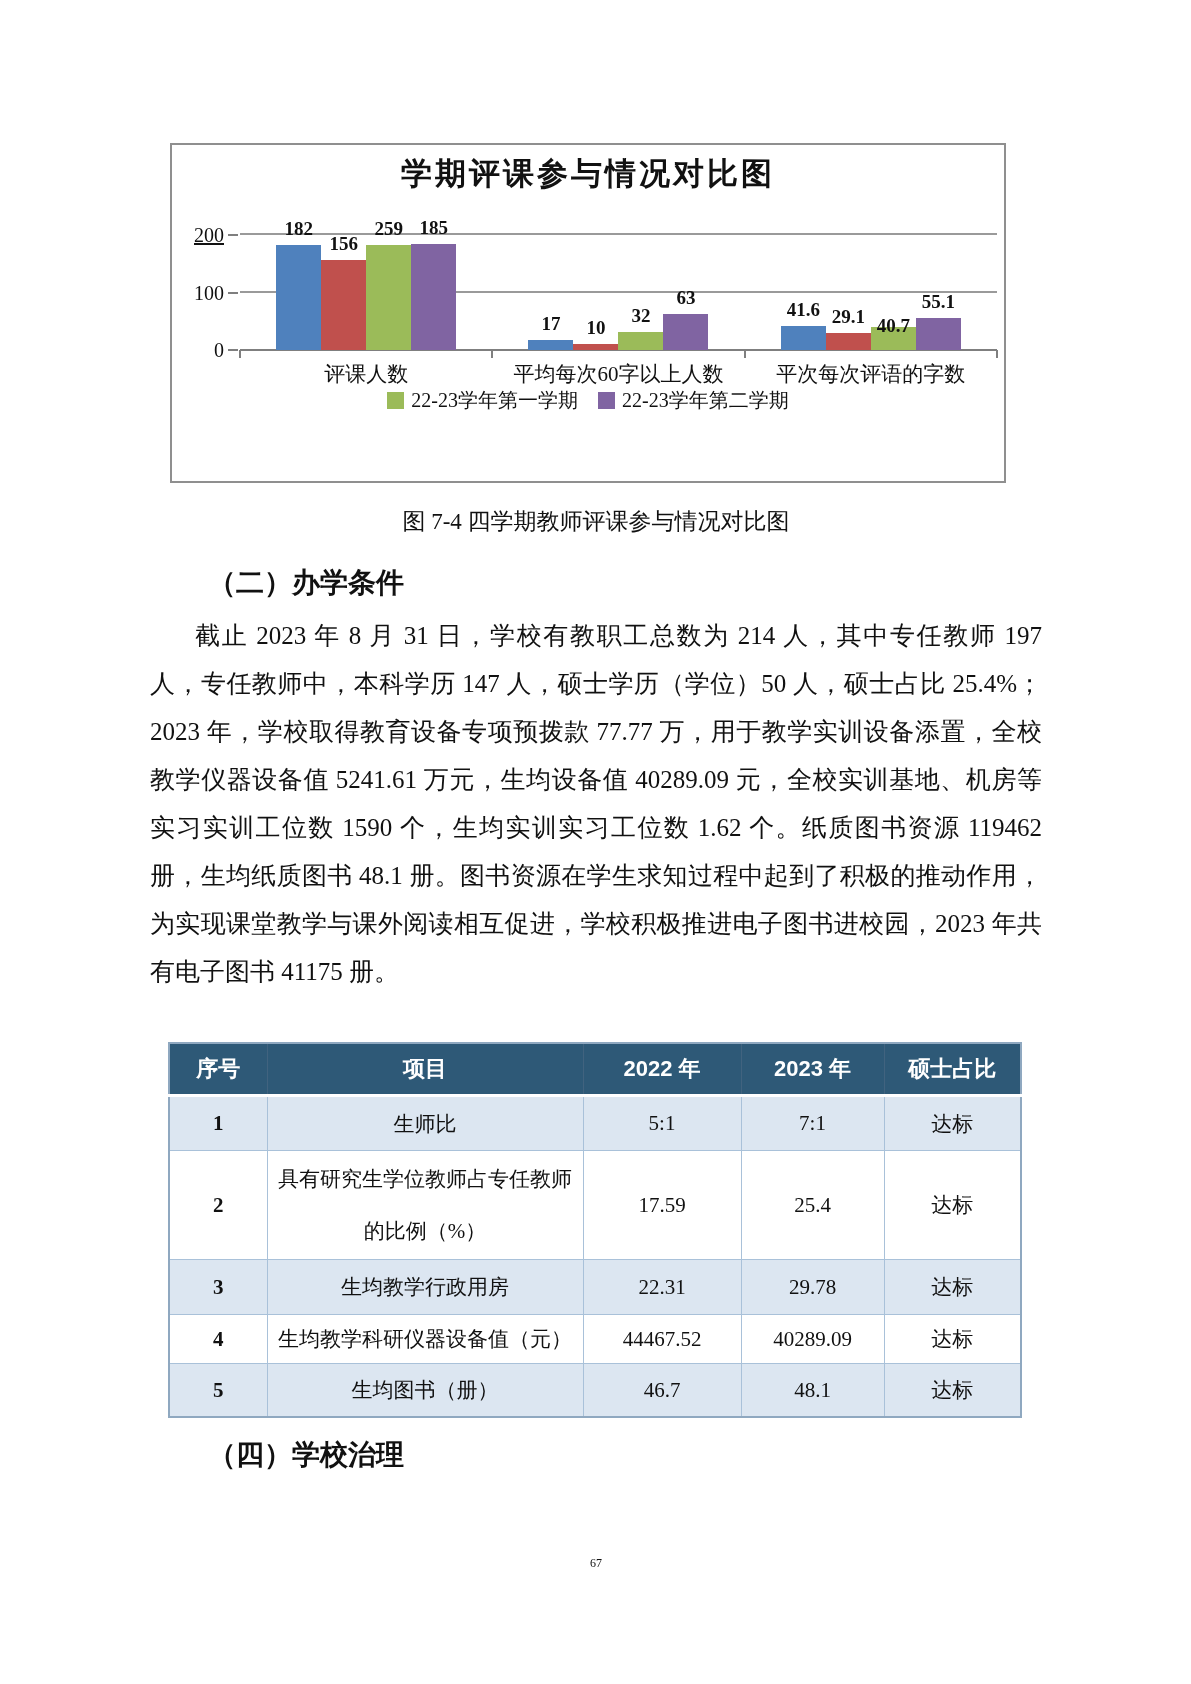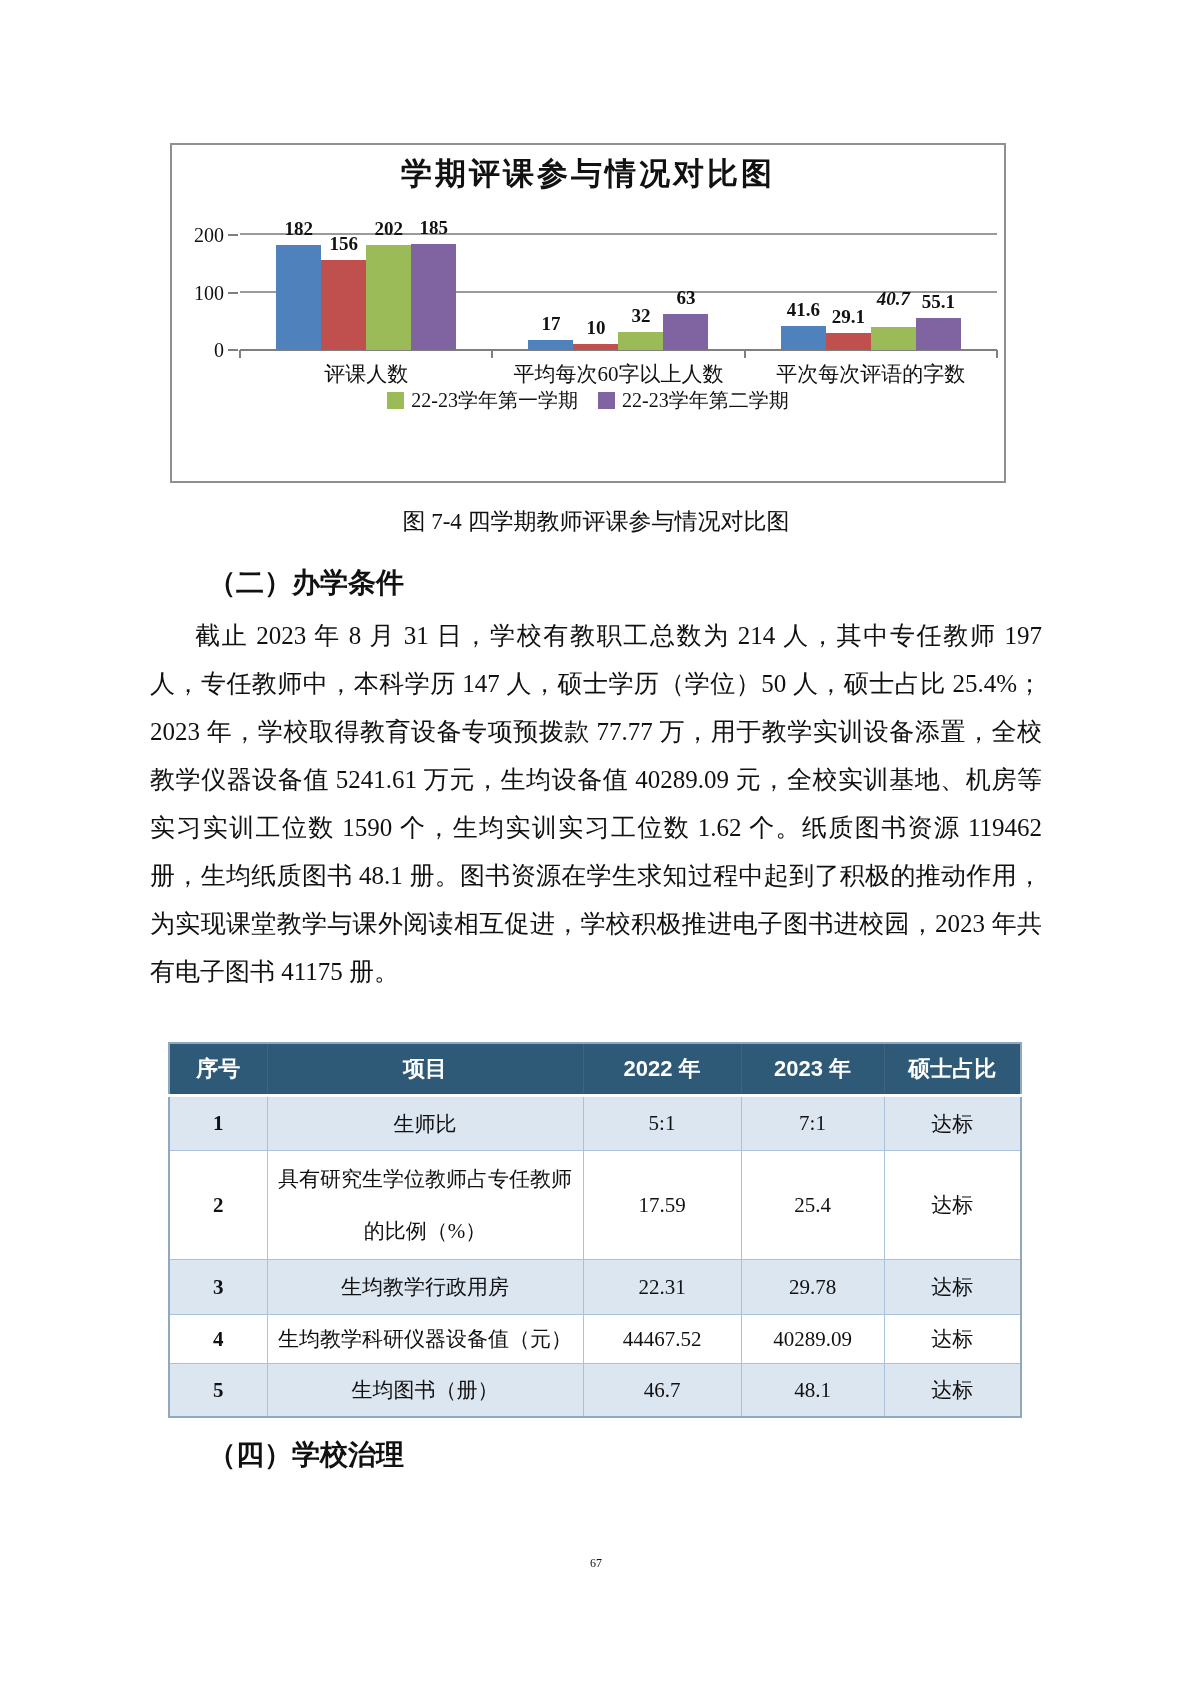--- a/index.html
+++ b/index.html
@@ -72,35 +72,35 @@
   <div class="chart-frame">
     <div class="chart-title">学期评课参与情况对比图</div>
     <div class="plot" id="plot">
         <div class="ytick-dash" style="bottom: -1px;"></div>
         <div class="ytick-label" style="bottom: 0px;">0</div>
         <div class="gridline" style="bottom: 57.5px;"></div>
         <div class="ytick-dash" style="bottom: 56.5px;"></div>
         <div class="ytick-label" style="bottom: 57.5px;">100</div>
         <div class="gridline" style="bottom: 115px;"></div>
         <div class="ytick-dash" style="bottom: 114px;"></div>
-        <div class="ytick-label" style="bottom: 115px;">200</div>
+        <div class="ytick-label" style="bottom: 115px; text-decoration: underline;">200</div>
         <div class="axis-line"></div>
         <div class="bars-row">
           <div class="slot">
             <div class="barwrap">
               <div class="bar" style="height: 104.65px; background: rgb(79, 129, 189);"></div>
               <div class="bar-label" style="bottom: 109.65px;">182</div>
             </div>
             <div class="barwrap">
               <div class="bar" style="height: 89.7px; background: rgb(192, 80, 77);"></div>
               <div class="bar-label" style="bottom: 94.7px;">156</div>
             </div>
             <div class="barwrap">
               <div class="bar" style="height: 105.225px; background: rgb(155, 187, 89);"></div>
-              <div class="bar-label" style="bottom: 110.225px;">202</div>
+              <div class="bar-label" style="bottom: 110.225px;">259</div>
             </div>
             <div class="barwrap">
               <div class="bar" style="height: 106.375px; background: rgb(128, 100, 162);"></div>
               <div class="bar-label" style="bottom: 111.375px;">185</div>
             </div>
           </div>
           <div class="slot">
             <div class="barwrap">
               <div class="bar" style="height: 9.775px; background: rgb(79, 129, 189);"></div>
               <div class="bar-label" style="bottom: 14.775px;">17</div>
@@ -122,21 +122,21 @@
             <div class="barwrap">
               <div class="bar" style="height: 23.92px; background: rgb(79, 129, 189);"></div>
               <div class="bar-label" style="bottom: 28.92px;">41.6</div>
             </div>
             <div class="barwrap">
               <div class="bar" style="height: 16.7325px; background: rgb(192, 80, 77);"></div>
               <div class="bar-label" style="bottom: 21.7325px;">29.1</div>
             </div>
             <div class="barwrap">
               <div class="bar" style="height: 23.4025px; background: rgb(155, 187, 89);"></div>
-              <div class="bar-label" style="bottom: 40px; font-style: italic;">40.7</div>
+              <div class="bar-label" style="bottom: 13px;">40.7</div>
             </div>
             <div class="barwrap">
               <div class="bar" style="height: 31.6825px; background: rgb(128, 100, 162);"></div>
               <div class="bar-label" style="bottom: 36.6825px;">55.1</div>
             </div>
           </div>
         </div>
         <div class="cat-row">
           <div class="cat">评课人数</div>
           <div class="cat">平均每次60字以上人数</div>

